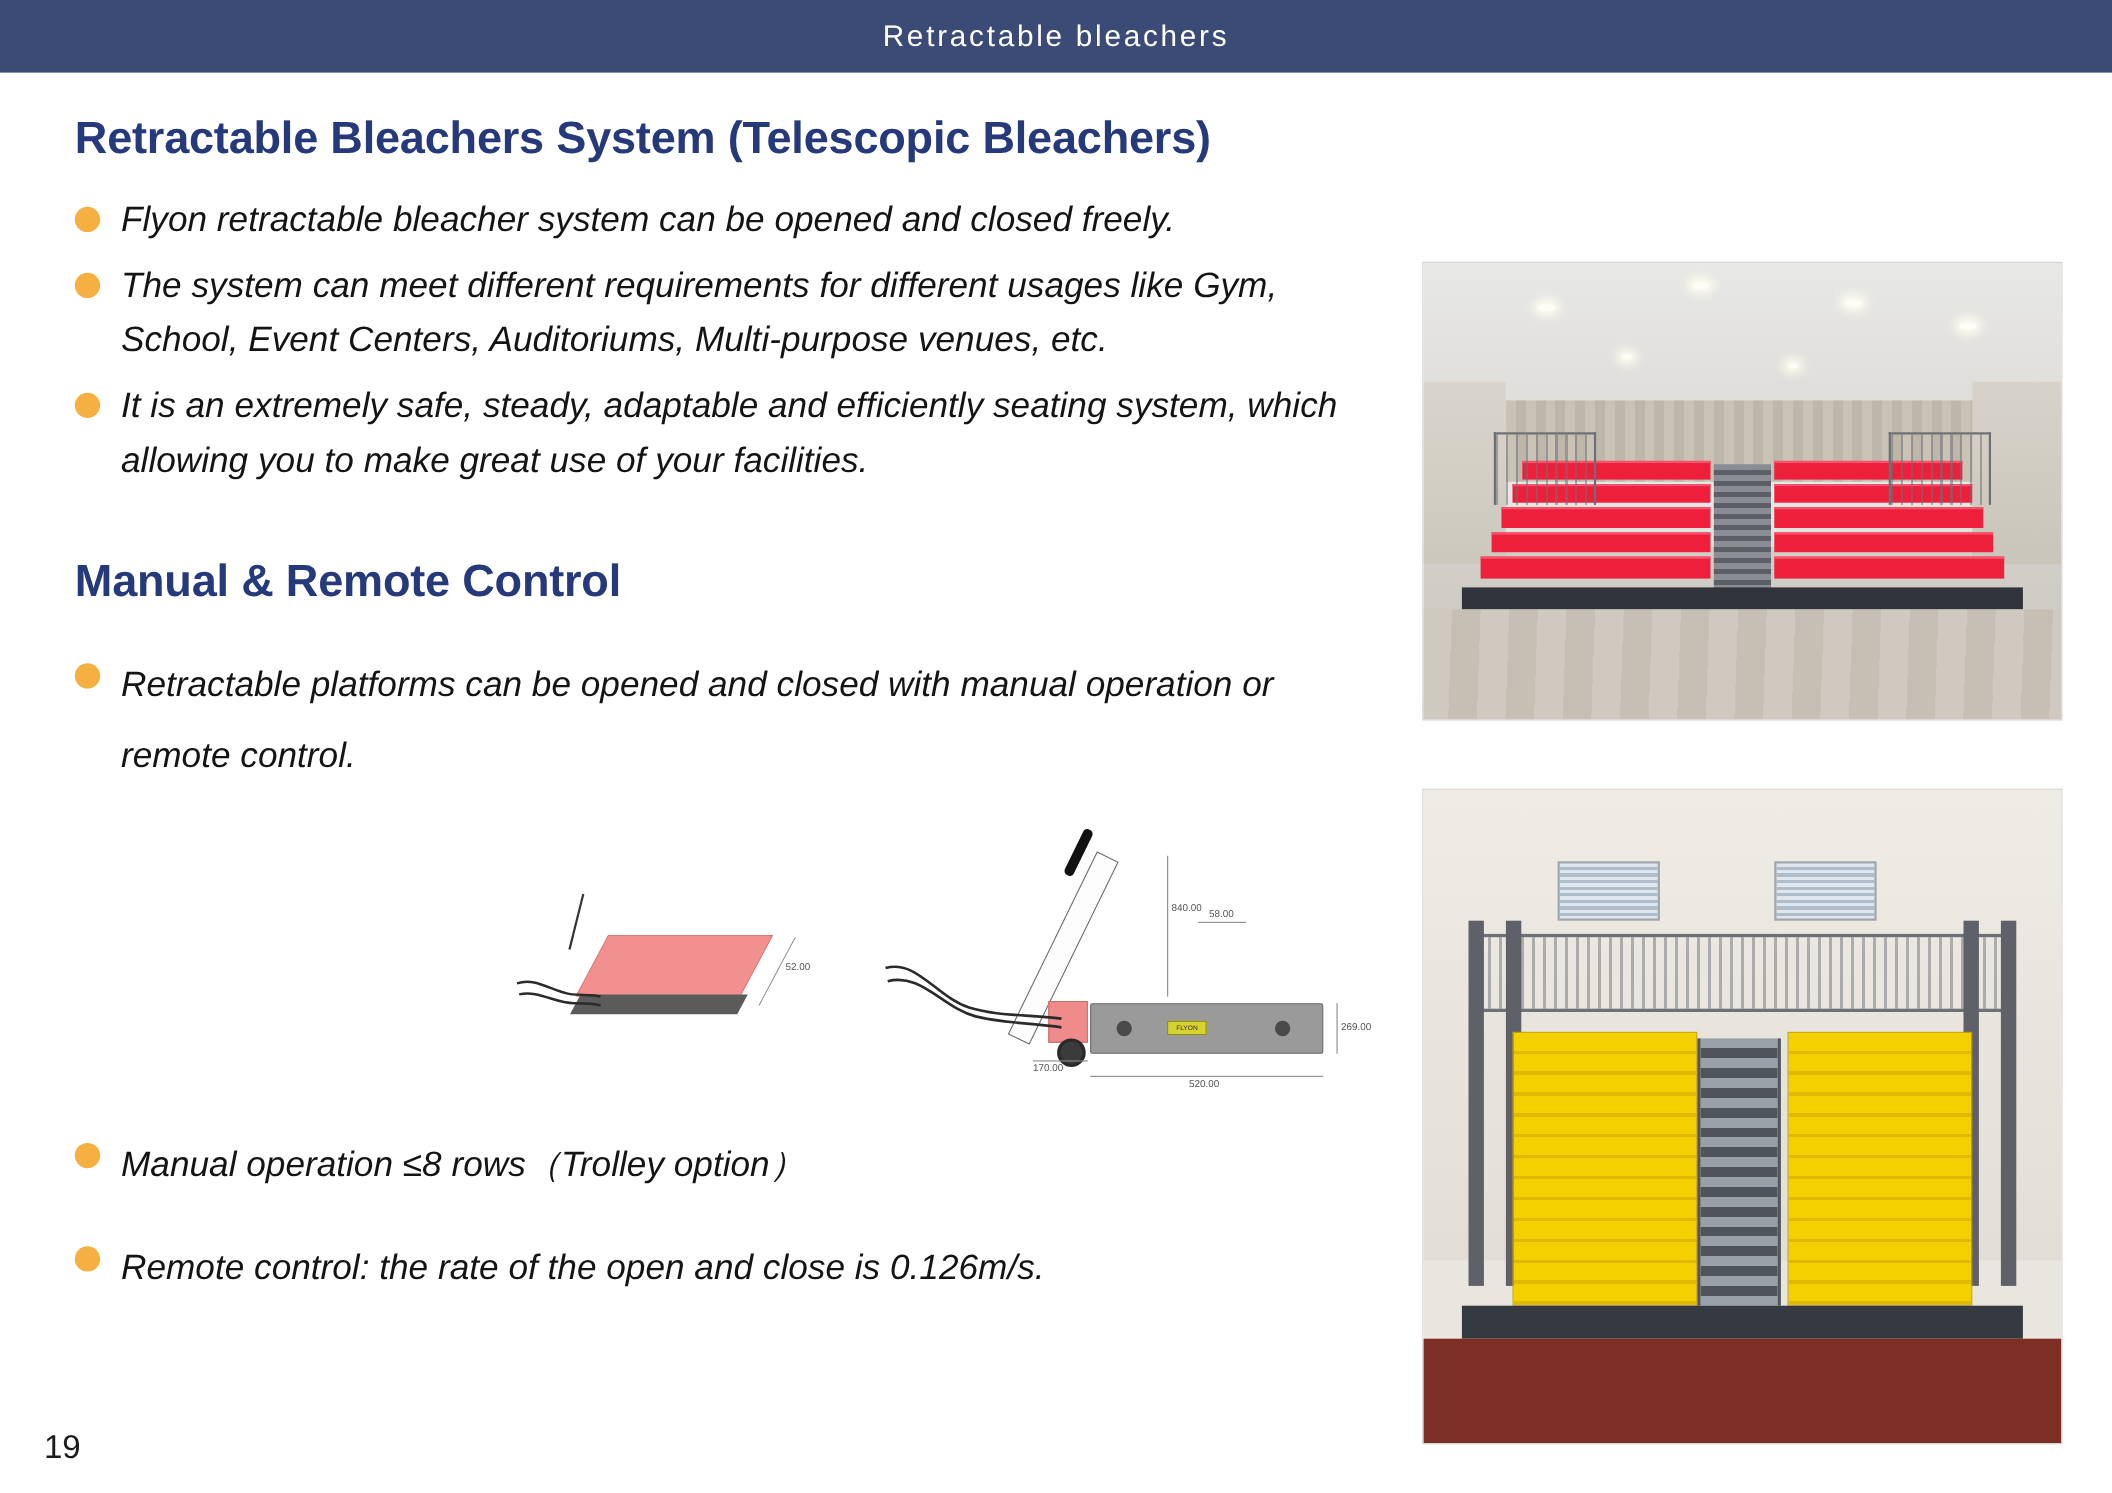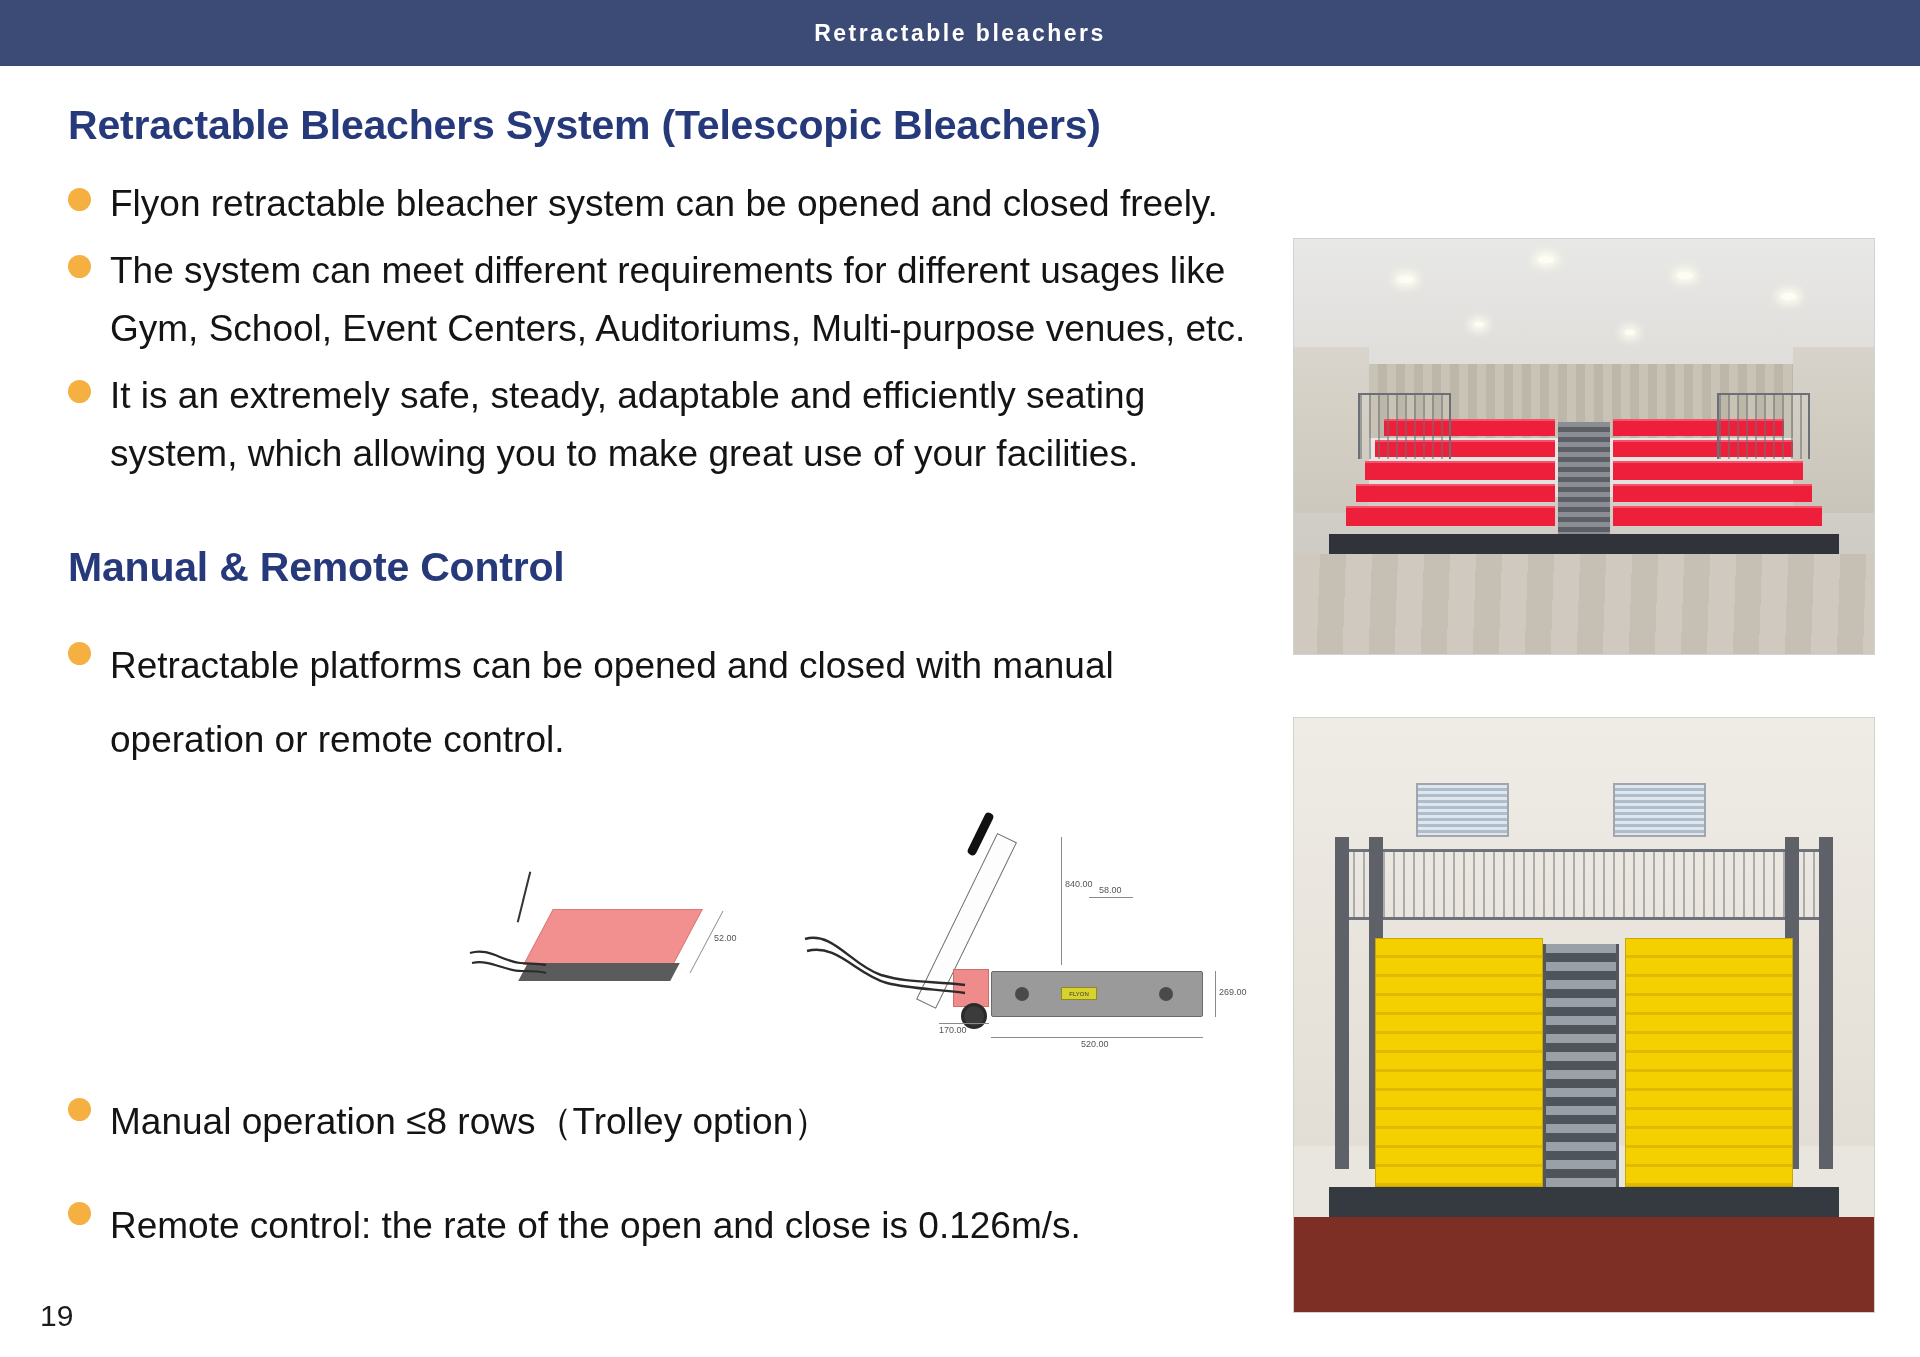--- a/index.html
+++ b/index.html
@@ -19,22 +19,22 @@
   .header-bar {
     width: 100%;
     height: 66px;
     background: #3c4b76;
     display: flex;
     align-items: center;
     justify-content: center;
   }
   .header-title {
     color: #ffffff;
-    font-size: 23px;
-    font-weight: bold;
+    font-size: 27px;
+    font-weight: normal;
     letter-spacing: 2.5px;
   }
 
   
   .page {
     position: relative;
     width: 1920px;
     height: 1291px;
     padding: 0;
   }
@@ -68,24 +68,25 @@
   }
   .bullet .dot {
     flex: 0 0 auto;
     width: 23px; height: 23px;
     border-radius: 50%;
     background: #f5b041;
     margin-top: 13px;
     margin-right: 19px;
   }
   .bullet .text {
-    font-size: 37px;
+    font-size: 32px;
     line-height: 1.55;
     color: #141414;
     max-width: 1150px;
+    font-style: italic;
   }
 
   .bullets.spaced .bullet { margin-bottom: 30px; }
   .bullets.spaced .bullet .text { line-height: 2.0; }
 
   
   .diagram-row {
     position: relative;
     height: 250px;
     margin: 34px 0 24px 0;

